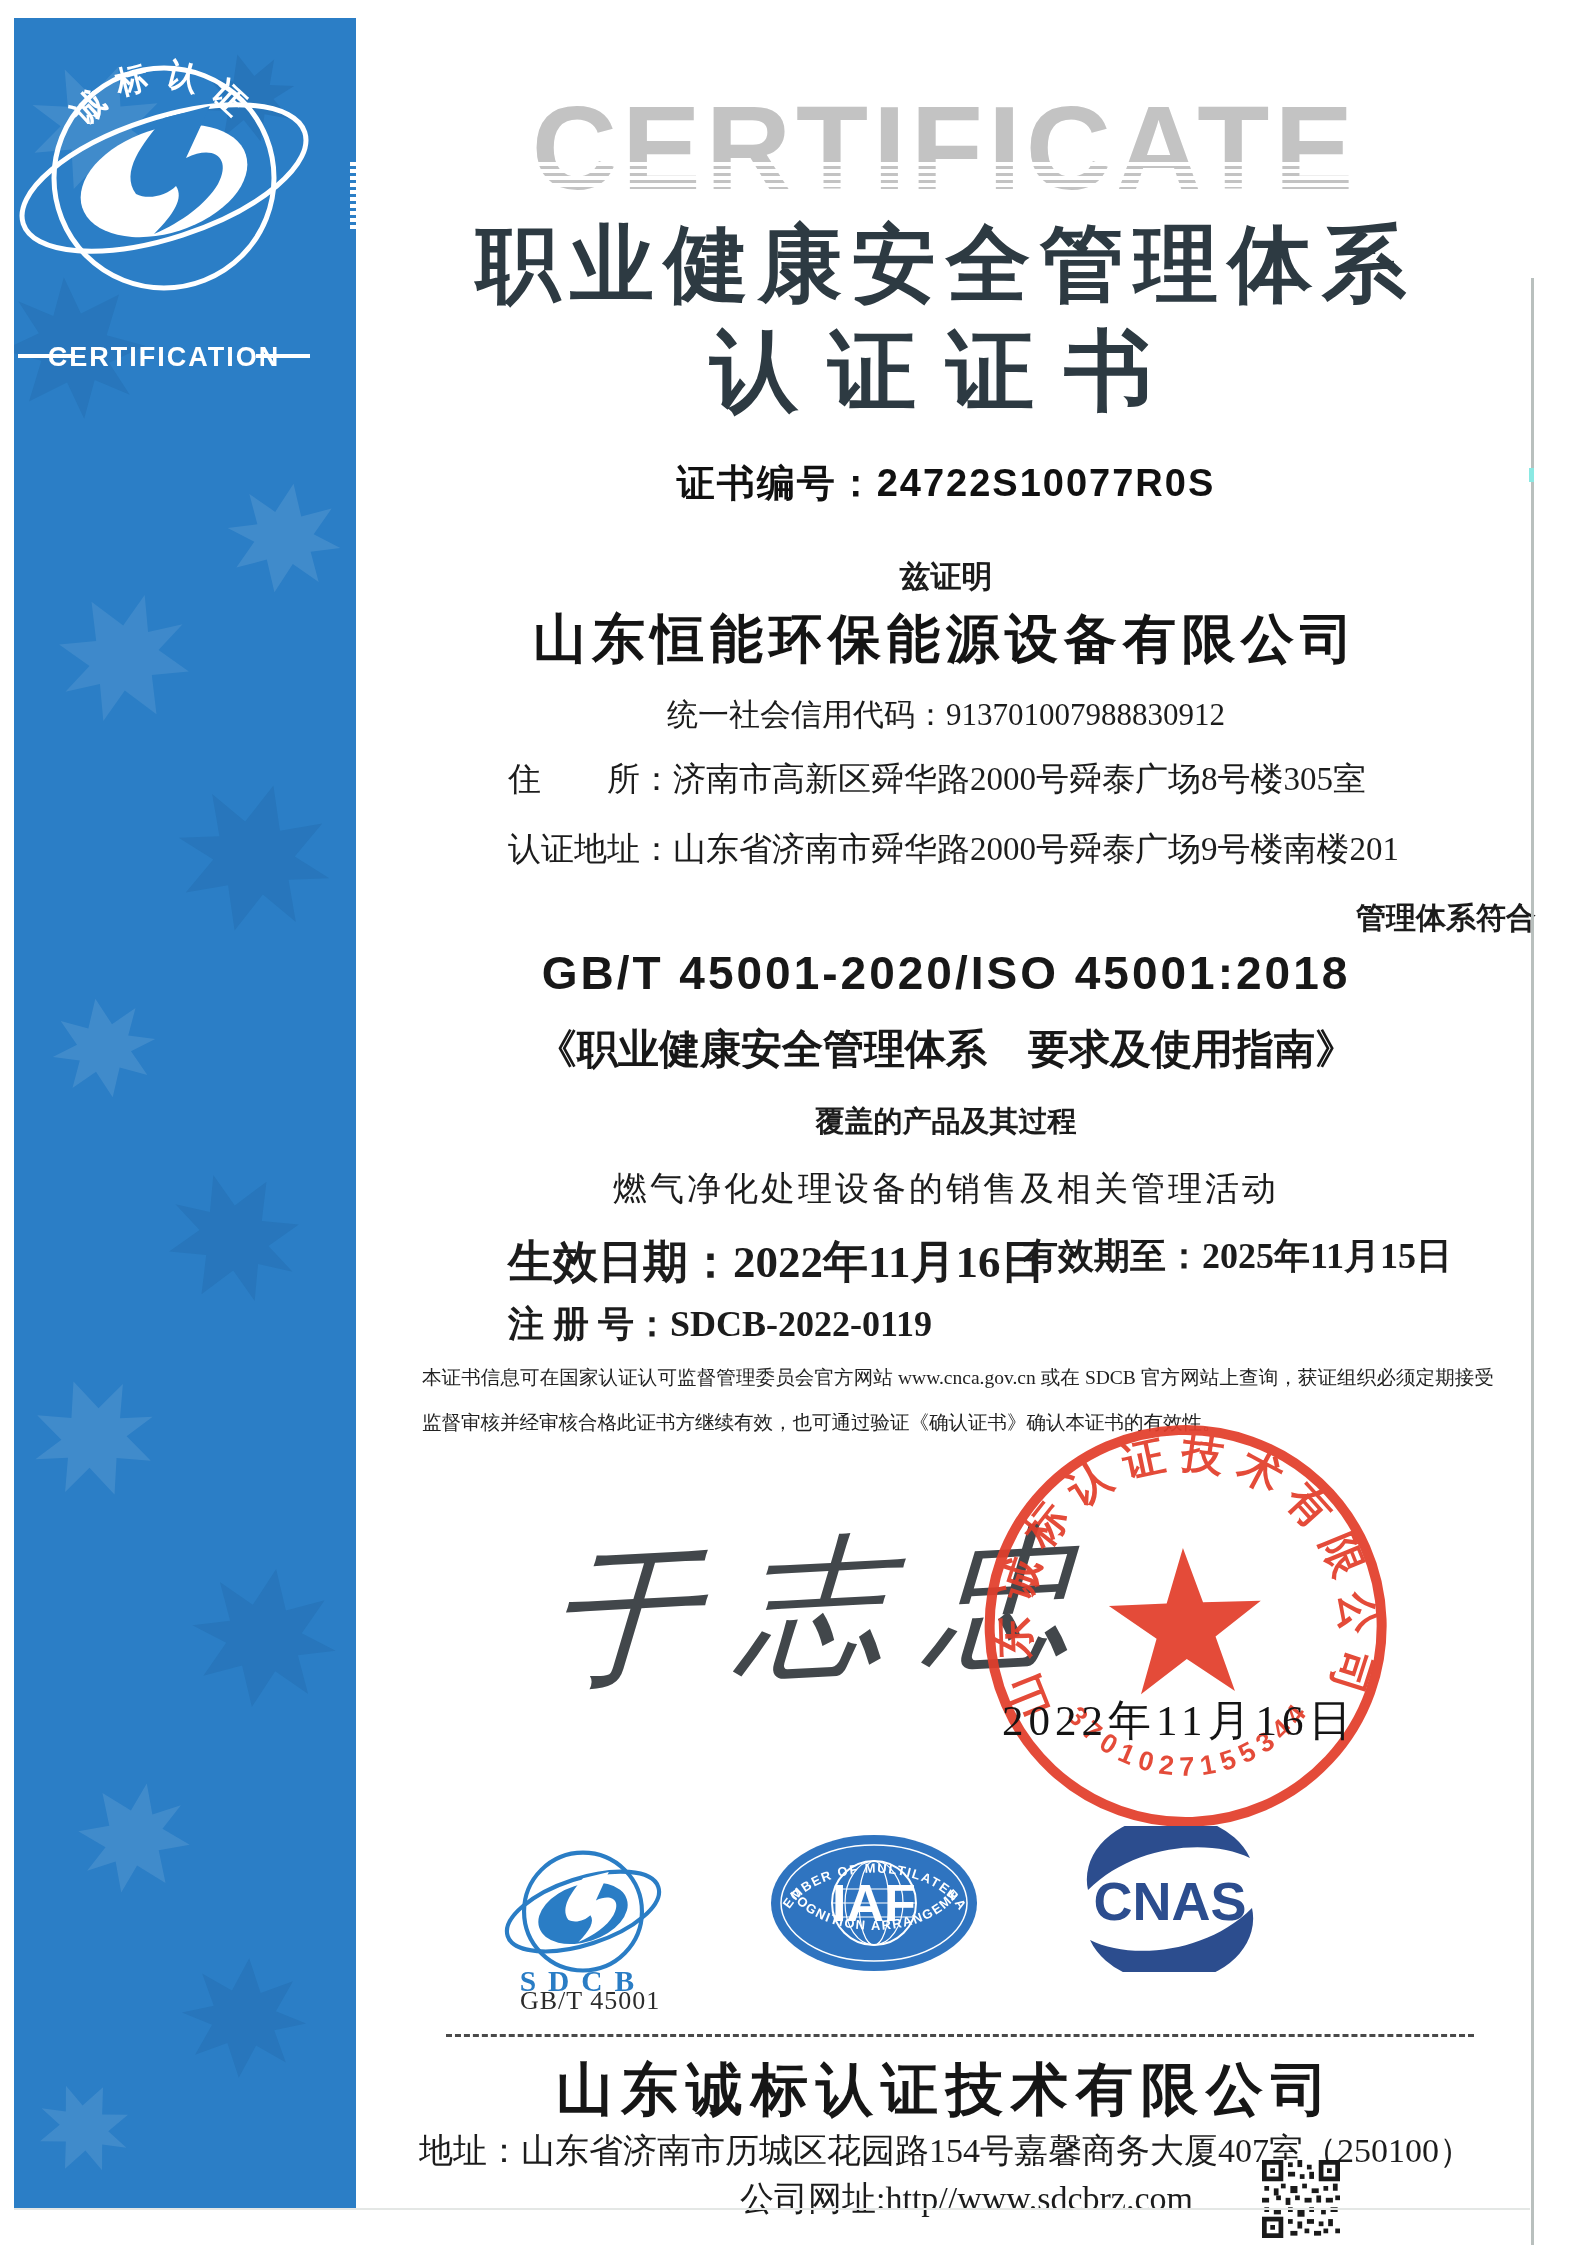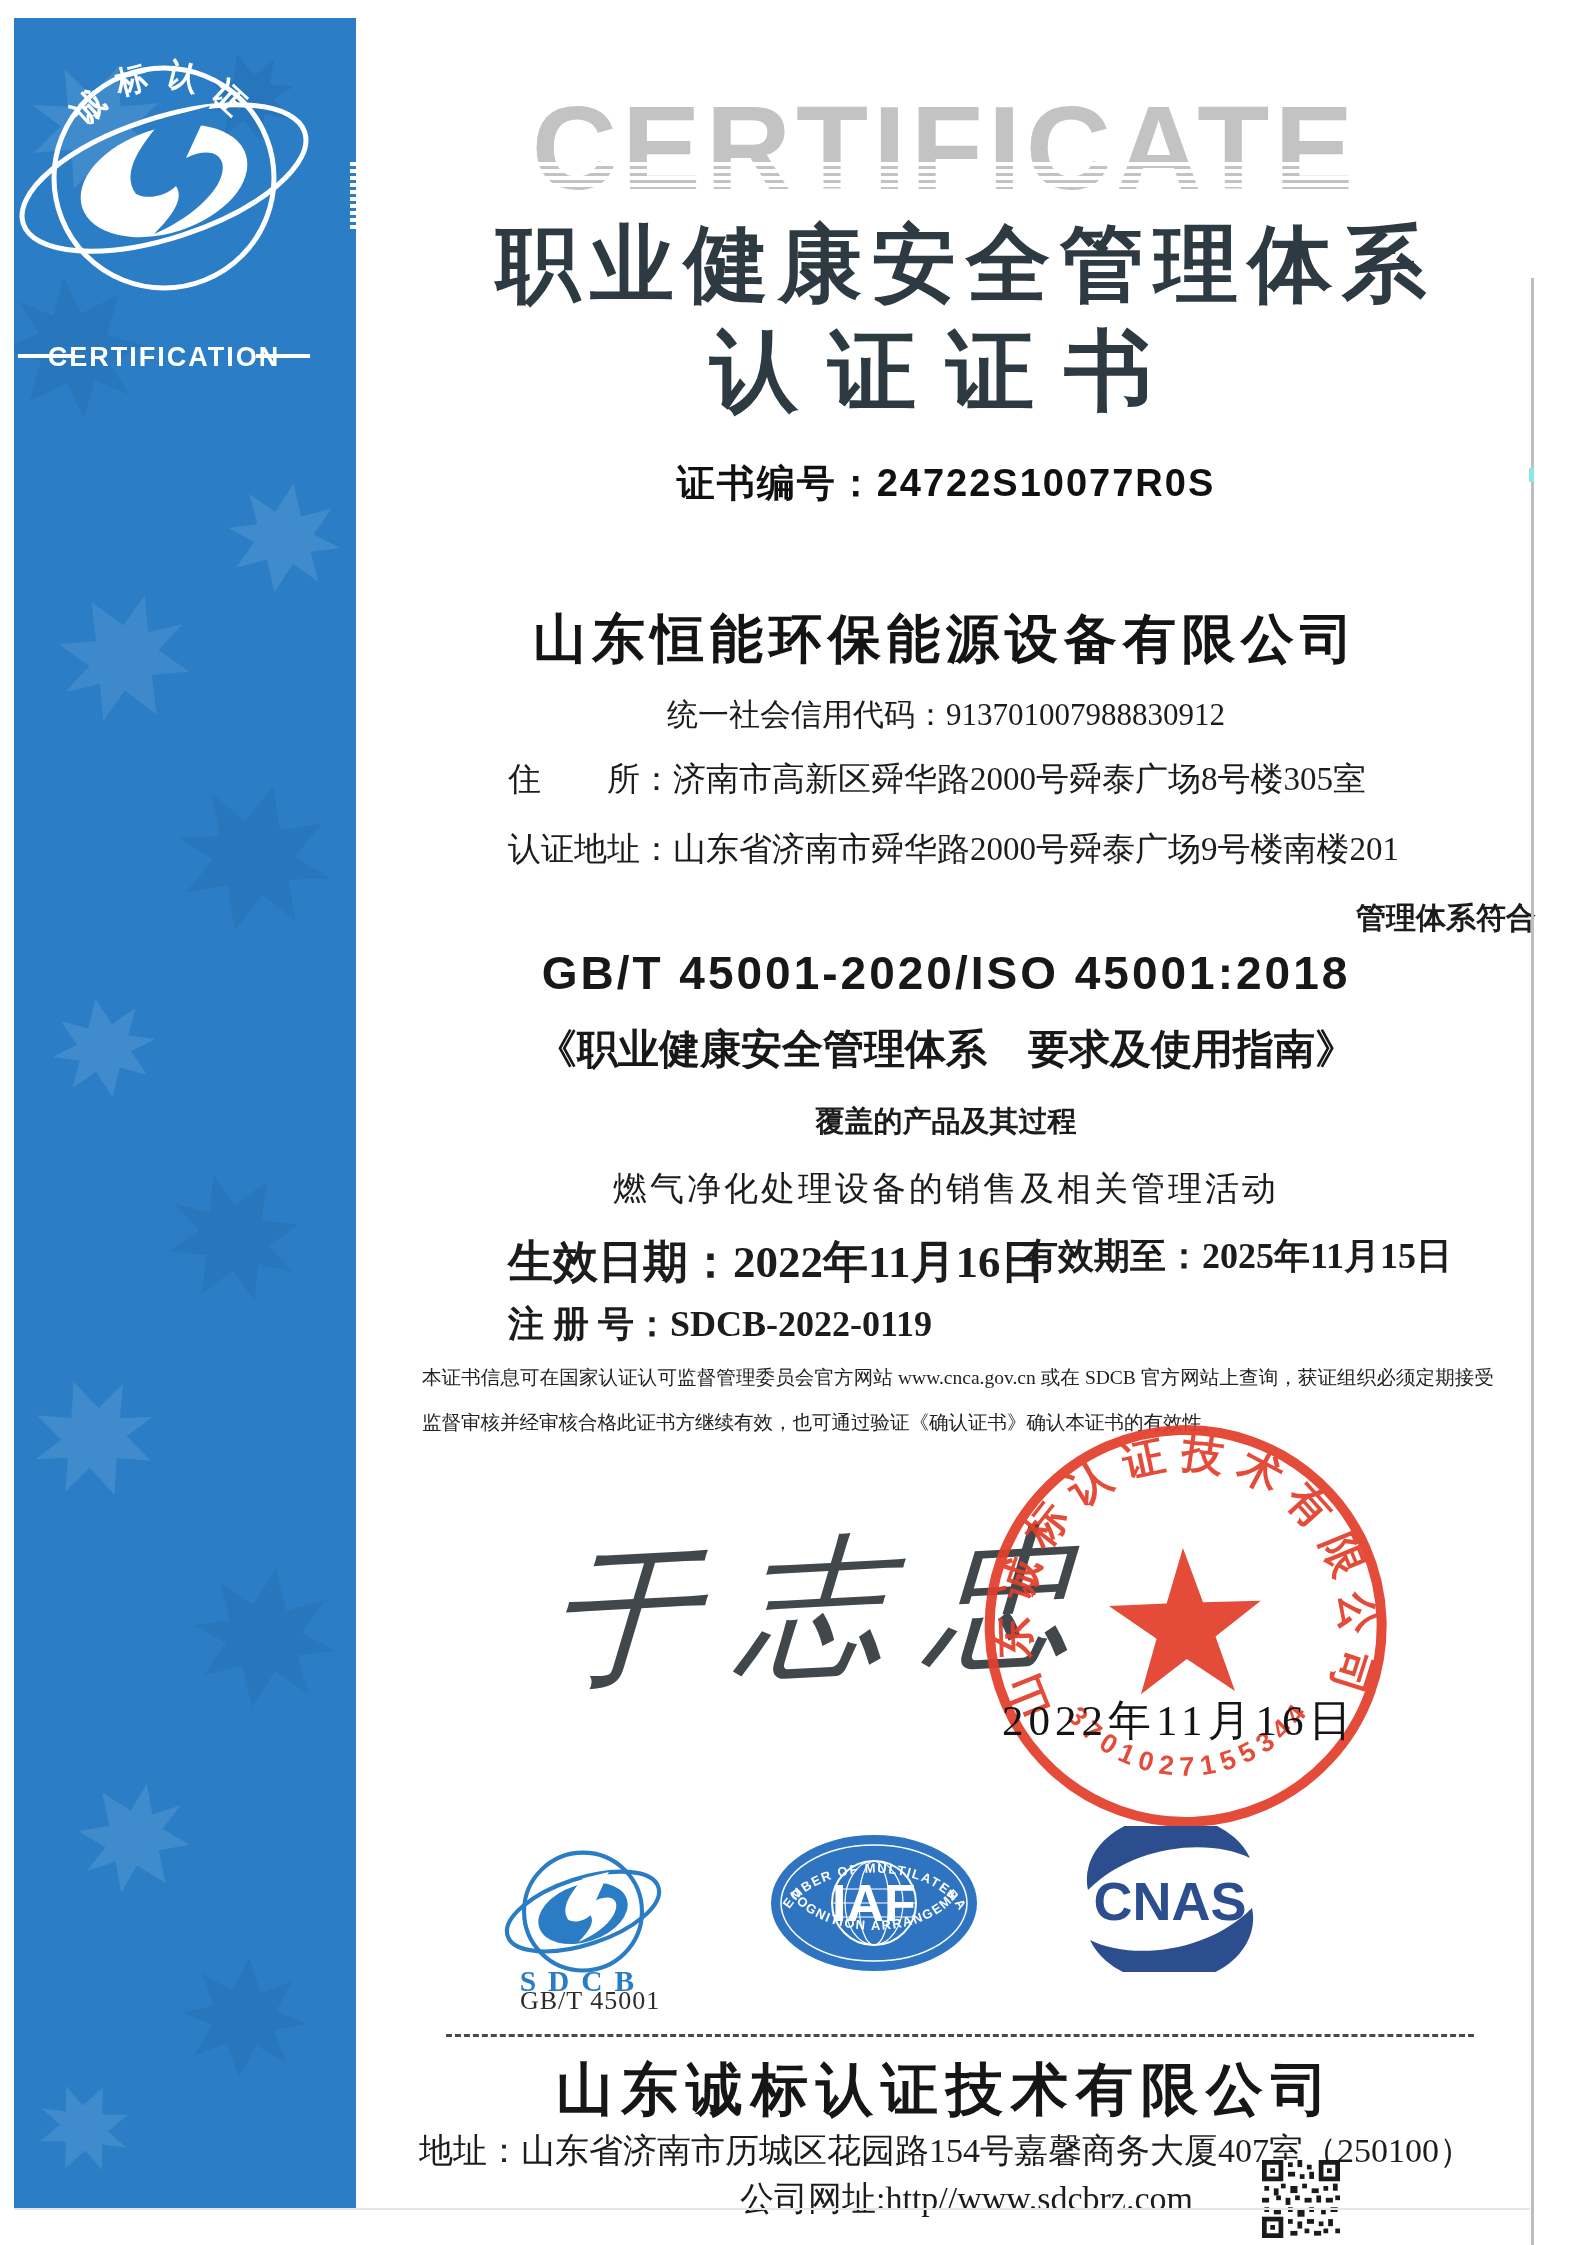--- a/index.html
+++ b/index.html
@@ -10,21 +10,21 @@
   .band svg{position:absolute;left:0;top:0;}
   .band-logo{position:absolute;left:6px;top:92px;width:300px;height:370px;}
   
   .watermark{position:absolute;left:360px;top:80px;width:1170px;text-align:center;
              font-weight:800;font-size:118px;letter-spacing:5px;color:#c3c3c3;
              font-family:"Liberation Sans","DejaVu Sans",sans-serif;white-space:nowrap;}
   .watermark .stripes{position:absolute;left:-10px;right:-10px;top:58%;height:70px;
              background:repeating-linear-gradient(180deg,rgba(255,255,255,0) 0 3px,#ffffff 3px 7px);}
   
   .ctr{position:absolute;left:356px;width:1180px;text-align:center;white-space:nowrap;}
-  .t-main{top:208px;font-size:84px;font-weight:700;letter-spacing:10px;color:#2d3a42;margin-left:20px;}
+  .t-main{top:208px;font-size:84px;font-weight:700;letter-spacing:10px;color:#2d3a42;}
   .t-sub{top:312px;font-size:88px;font-weight:700;letter-spacing:30px;color:#2d3a42;}
   .certno{top:458px;font-size:38px;font-weight:700;letter-spacing:2px;color:#111;}
   .certify{top:556px;font-size:31px;font-weight:600;font-family:"Liberation Serif","DejaVu Serif",serif;}
   .company{top:604px;font-size:53px;font-weight:600;letter-spacing:6px;
            font-family:"Liberation Serif","DejaVu Serif",serif;color:#141414;}
   .credit{top:694px;font-size:31px;font-family:"Liberation Serif","DejaVu Serif",serif;}
   .conform{top:898px;font-size:30px;font-weight:600;font-family:"Liberation Serif","DejaVu Serif",serif;text-align:right;}
   .standard{top:946px;font-size:46px;font-weight:700;letter-spacing:3px;color:#181818;}
   .standard-name{top:1022px;font-size:41px;font-weight:700;color:#181818;}
   .scope-label{top:1102px;font-size:29px;font-weight:600;font-family:"Liberation Serif","DejaVu Serif",serif;}
@@ -117,20 +117,21 @@
     <div class="stripes"></div>
   </div>
 
   <div class="ctr t-main">职业健康安全管理体系</div>
   <div class="ctr t-sub">认证证书</div>
 
   <div class="ctr certno">
     <span>证书编号：</span><span>24722S10077R0S</span>
   </div>
 
+  <div class="ctr certify">兹证明</div>
   <div class="ctr company">山东恒能环保能源设备有限公司</div>
 
   <div class="ctr credit">
     <span>统一社会信用代码：</span><span>913701007988830912</span>
   </div>
 
   <div class="row residence">
     <span>住　　所：</span><span>济南市高新区舜华路2000号舜泰广场8号楼305室</span>
   </div>
   <div class="row certaddr">

